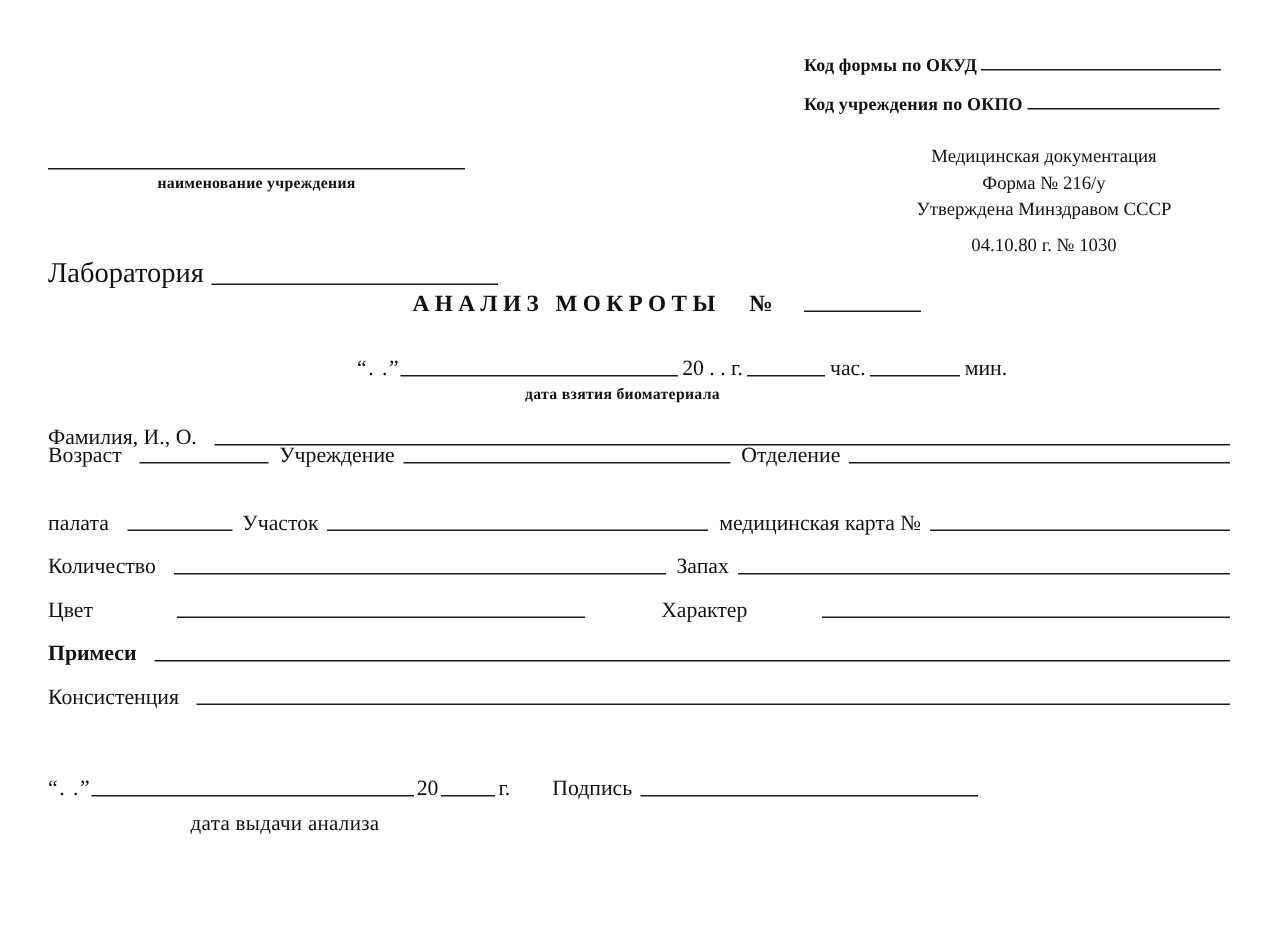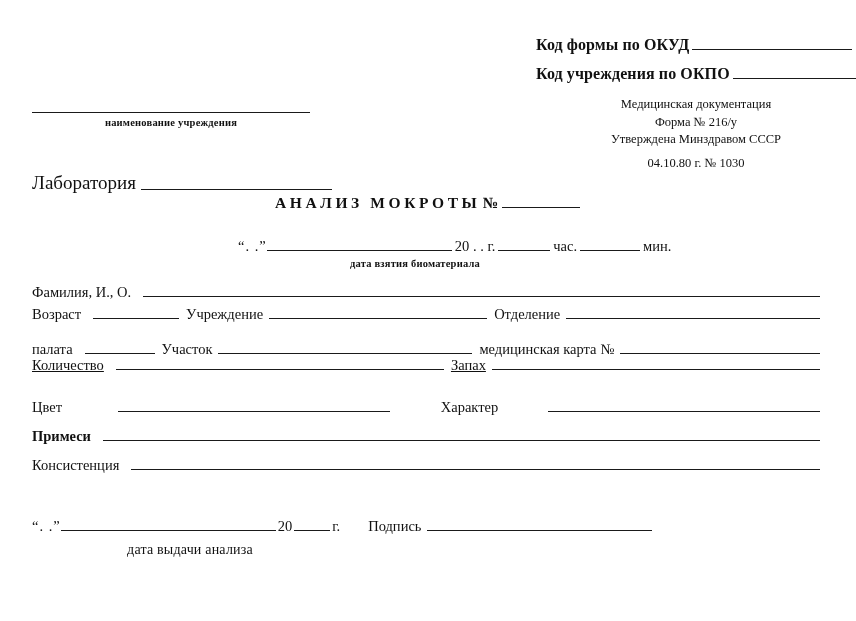--- a/index.html
+++ b/index.html
@@ -44,21 +44,21 @@
   
   .code-block {
     position: absolute;
     left: 536px;
     top: 36px;
     width: 288px;
   }
   .code-row {
     display: flex;
     align-items: flex-end;
-    font-size: 16px;
+    font-size: 12px;
     font-weight: bold;
     letter-spacing: 0.1px;
     margin-bottom: 11px;
     white-space: nowrap;
   }
   .code-row .lbl { margin-right: 3px; }
 
   
   .form-meta {
     position: absolute;
@@ -106,20 +106,21 @@
 
   
   .title-row {
     position: absolute;
     left: 275px;
     top: 194px;
     width: 340px;
     display: flex;
     align-items: center;
     white-space: nowrap;
+    gap: 17px;
   }
   .title-text {
     font-size: 15.5px;
     font-weight: bold;
     letter-spacing: 3.6px;
   }
   .title-no {
     font-size: 15.5px;
     font-weight: bold;
     margin-left: 2px;
@@ -156,23 +157,23 @@
     width: 788px;
     display: flex;
     align-items: flex-end;
     font-size: 14.5px;
     white-space: nowrap;
   }
   .field-row .lbl { margin-right: 12px; }
   .field-row .lbl.mid { margin-left: 7px; margin-right: 6px; }
 
   .row-fio   { top: 284px; }
-  .row-age   { top: 306px; }
+  .row-age   { top: 296px; }
   .row-ward  { top: 341px; }
-  .row-qty   { top: 357px; text-decoration: underline; }
+  .row-qty   { top: 370px; }
   .row-color { top: 399px; gap: 44px; }
   .row-adm   { top: 428px; font-weight: bold; }
   .row-cons  { top: 457px; text-align: right; }
 
   
   .sign-row {
     position: absolute;
     left: 32px;
     top: 518px;
     width: 620px;

